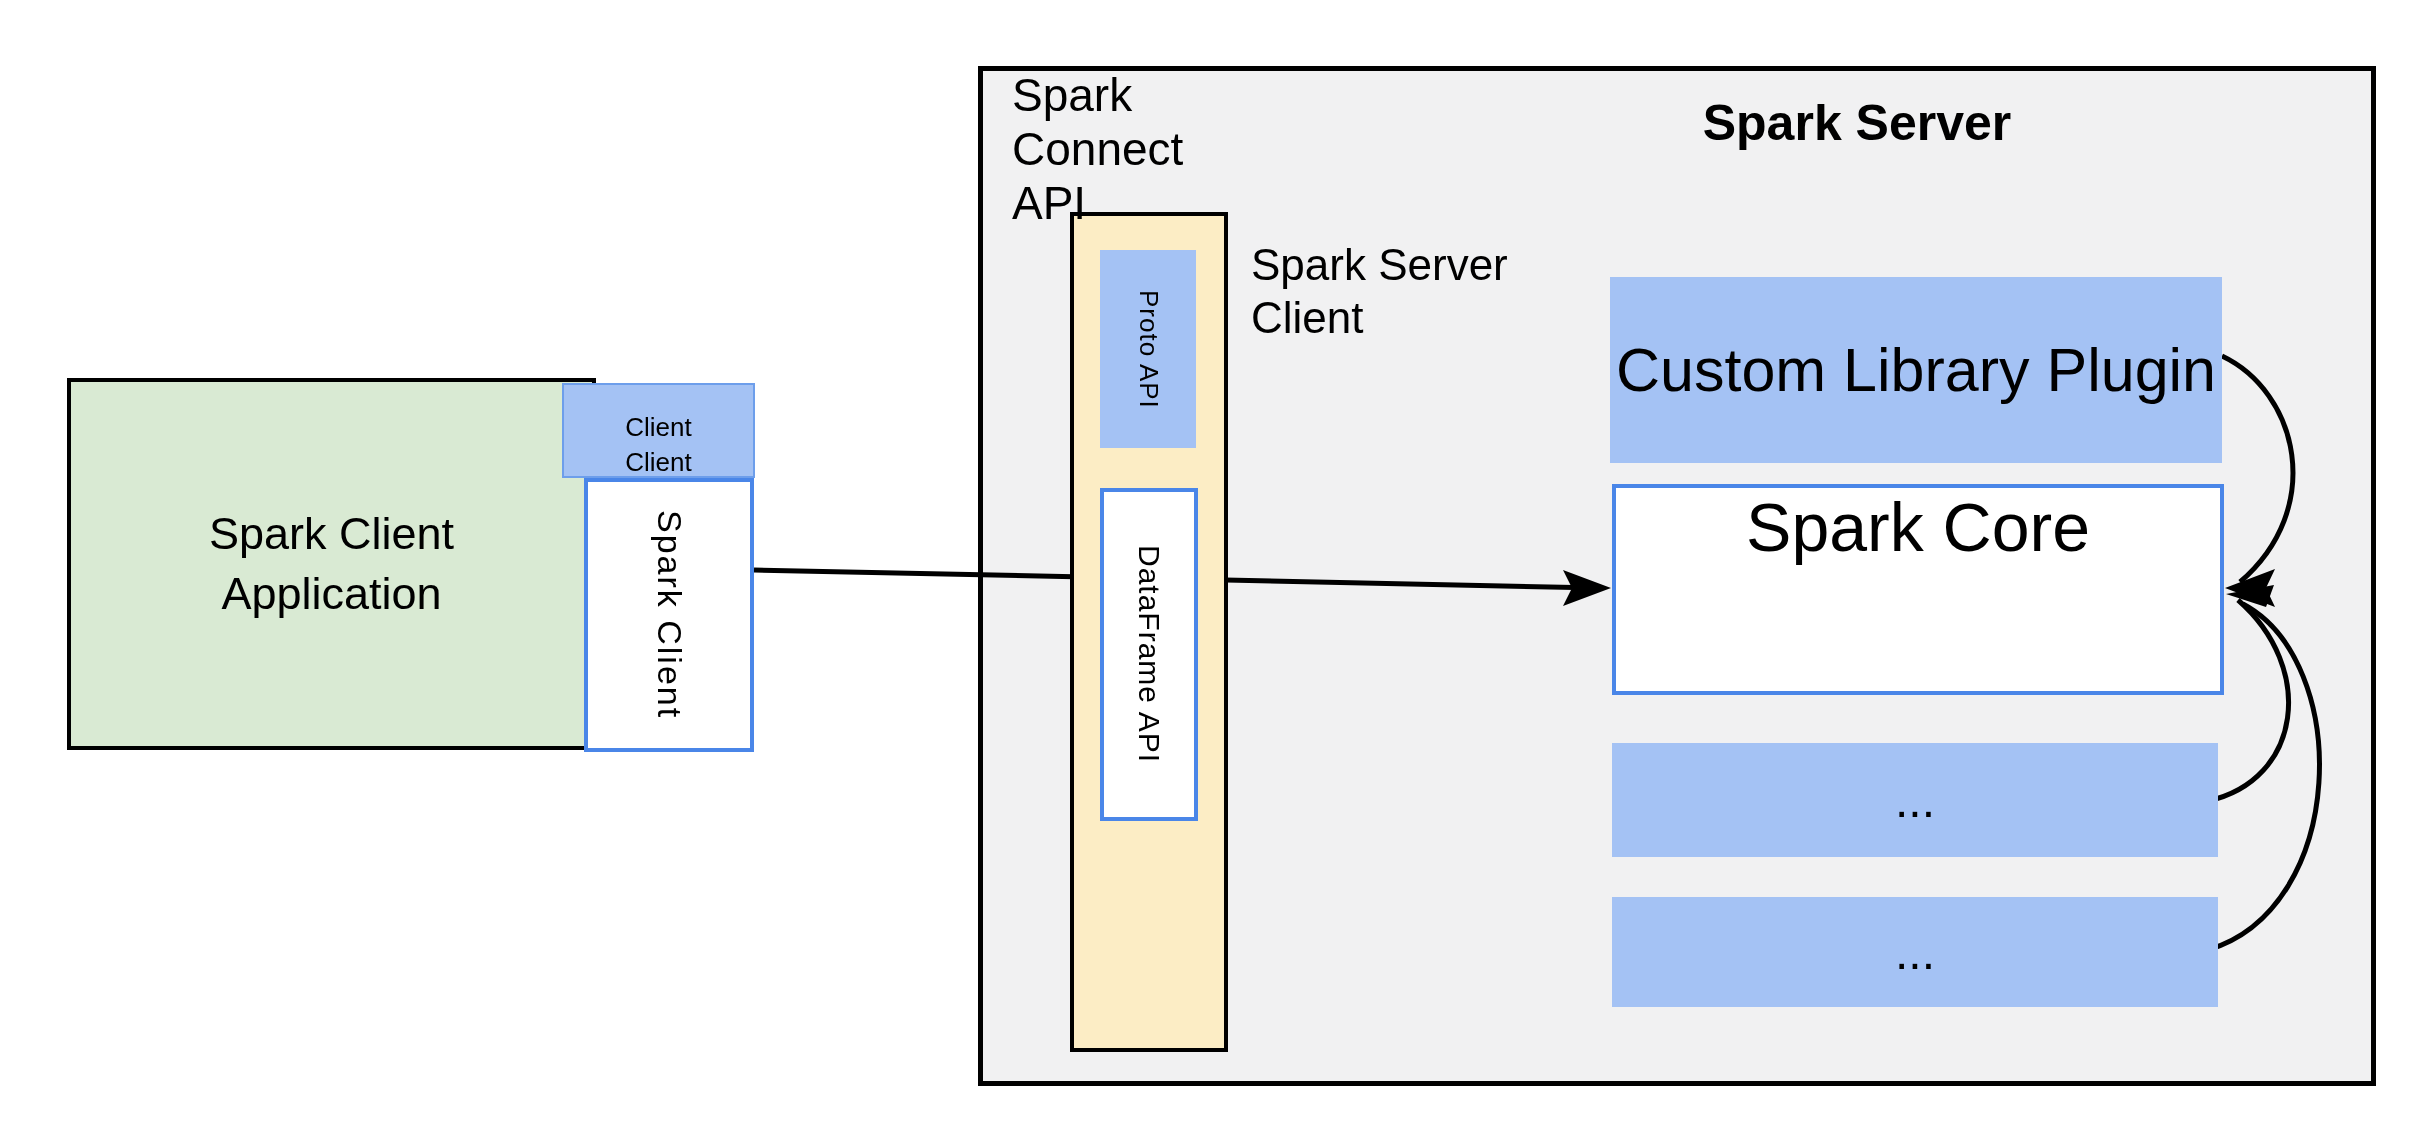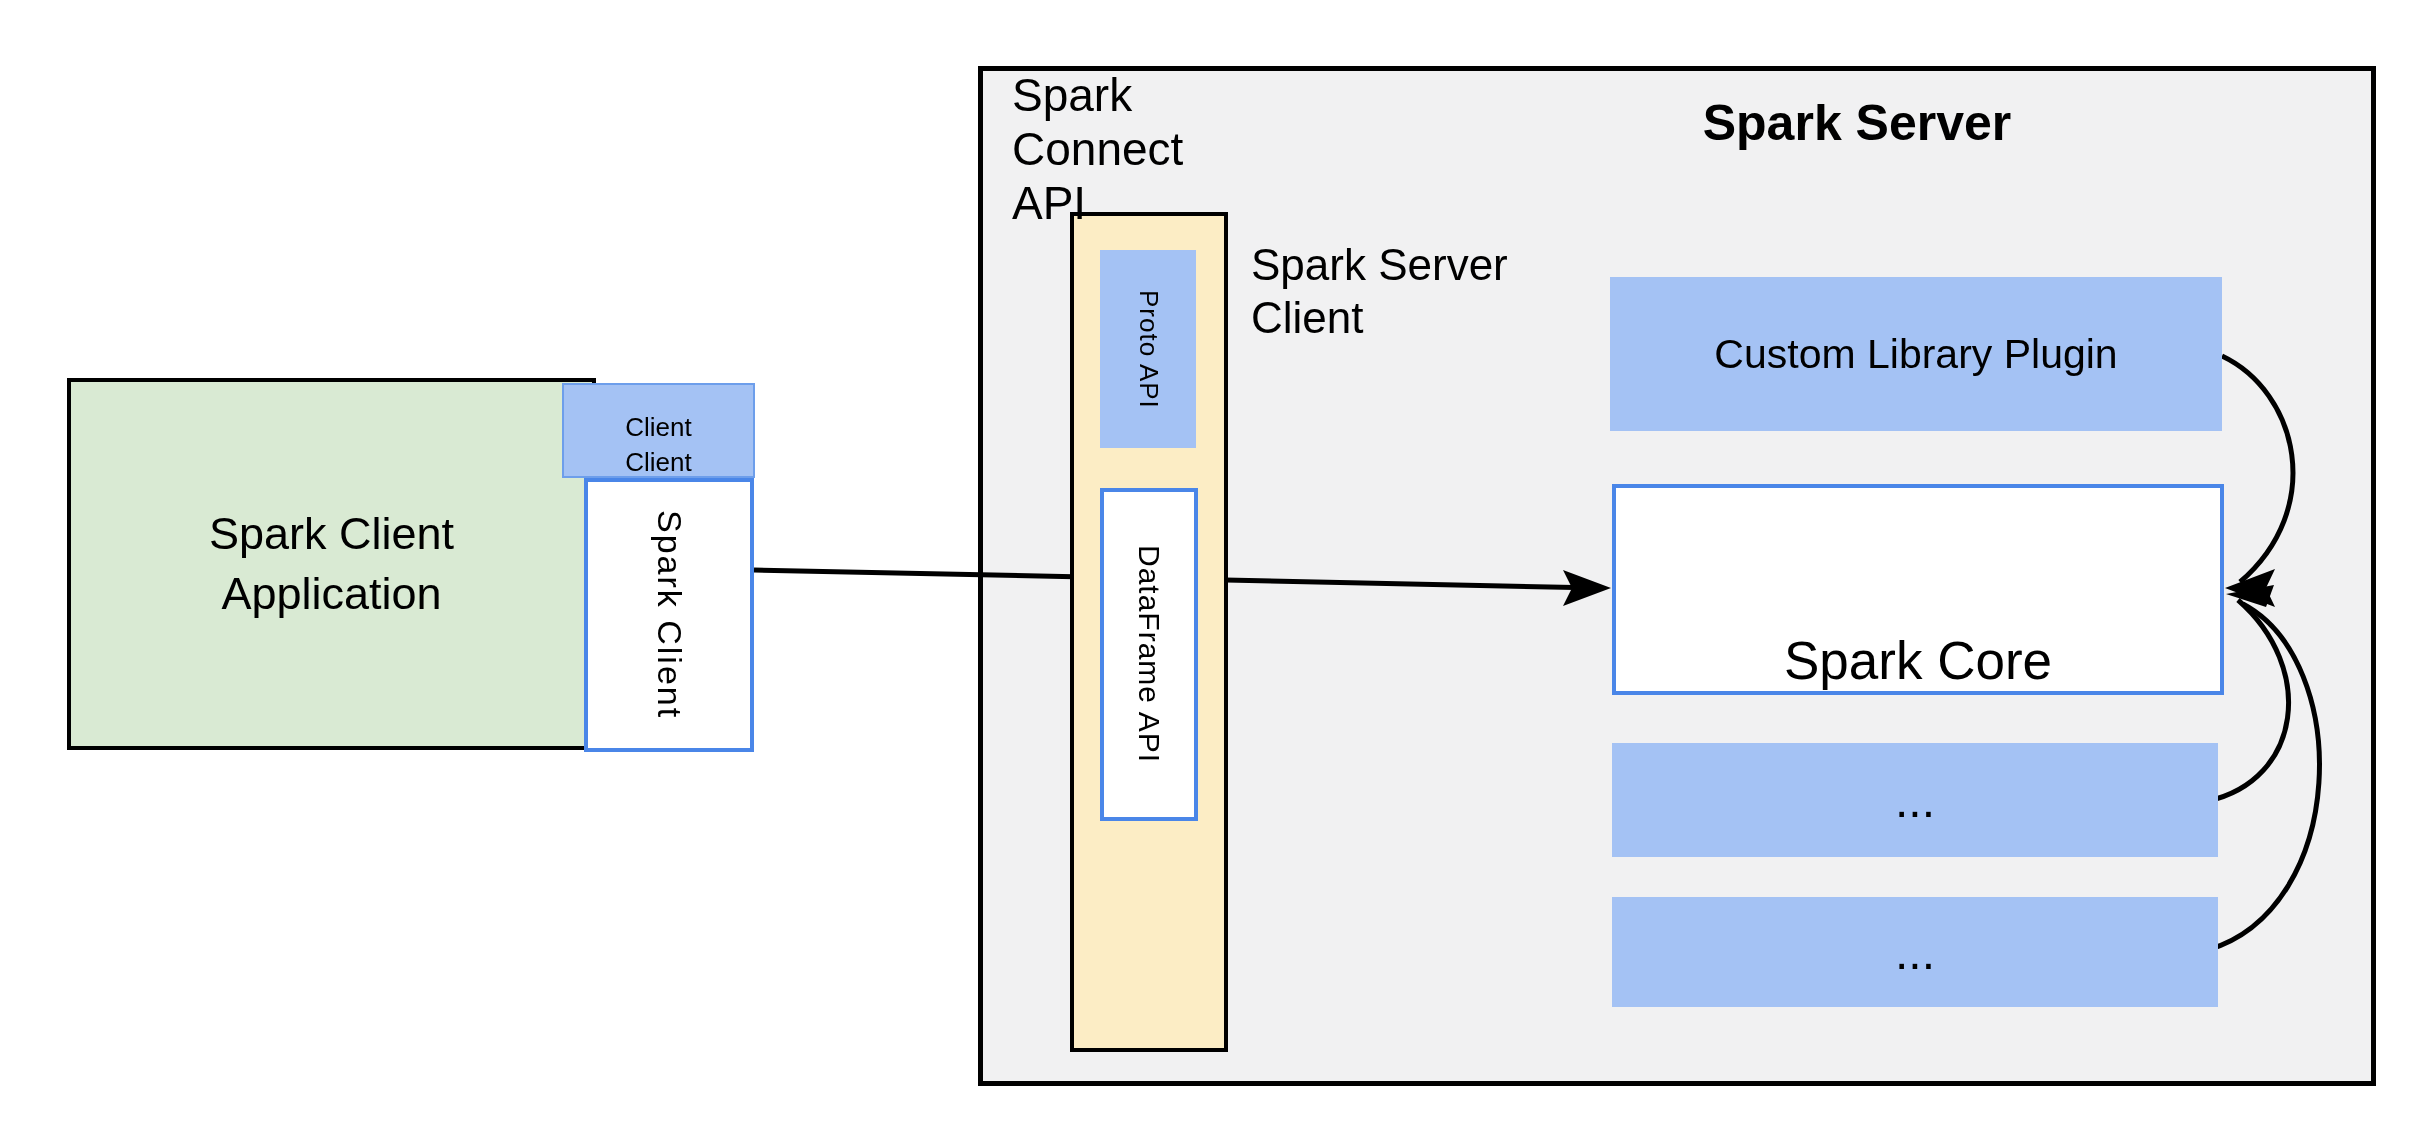--- a/index.html
+++ b/index.html
@@ -80,31 +80,31 @@
     font-size:50px;font-weight:bold;text-align:center;
   }
   .library-title{
     left:1251px;top:238px;width:320px;
     font-size:44px;line-height:53px;text-align:left;
   }
   .library-title span{display:block;}
 
   
   .plugin-box{
-    left:1610px;top:277px;width:612px;height:154px;
+    left:1610px;top:277px;width:612px;height:186px;
     background:var(--accent-blue-fill,#a4c2f4);
     display:flex;align-items:center;justify-content:center;
-    font-size:41px;
+    font-size:61px;
   }
   .core-box{
     left:1612px;top:484px;width:612px;height:211px;
     background:#ffffff;
     border:4px solid var(--box-border-blue,#4a86e8);
-    display:flex;align-items:flex-end;justify-content:center;
-    font-size:53px;
+    display:flex;align-items:flex-start;justify-content:center;
+    font-size:68px;
   }
   .module-box-1{
     left:1612px;top:743px;width:606px;height:114px;
     background:var(--accent-blue-fill,#a4c2f4);
     display:flex;align-items:center;justify-content:center;
     font-size:48px;
   }
   .module-box-2{
     left:1612px;top:897px;width:606px;height:110px;
     background:var(--accent-blue-fill,#a4c2f4);

